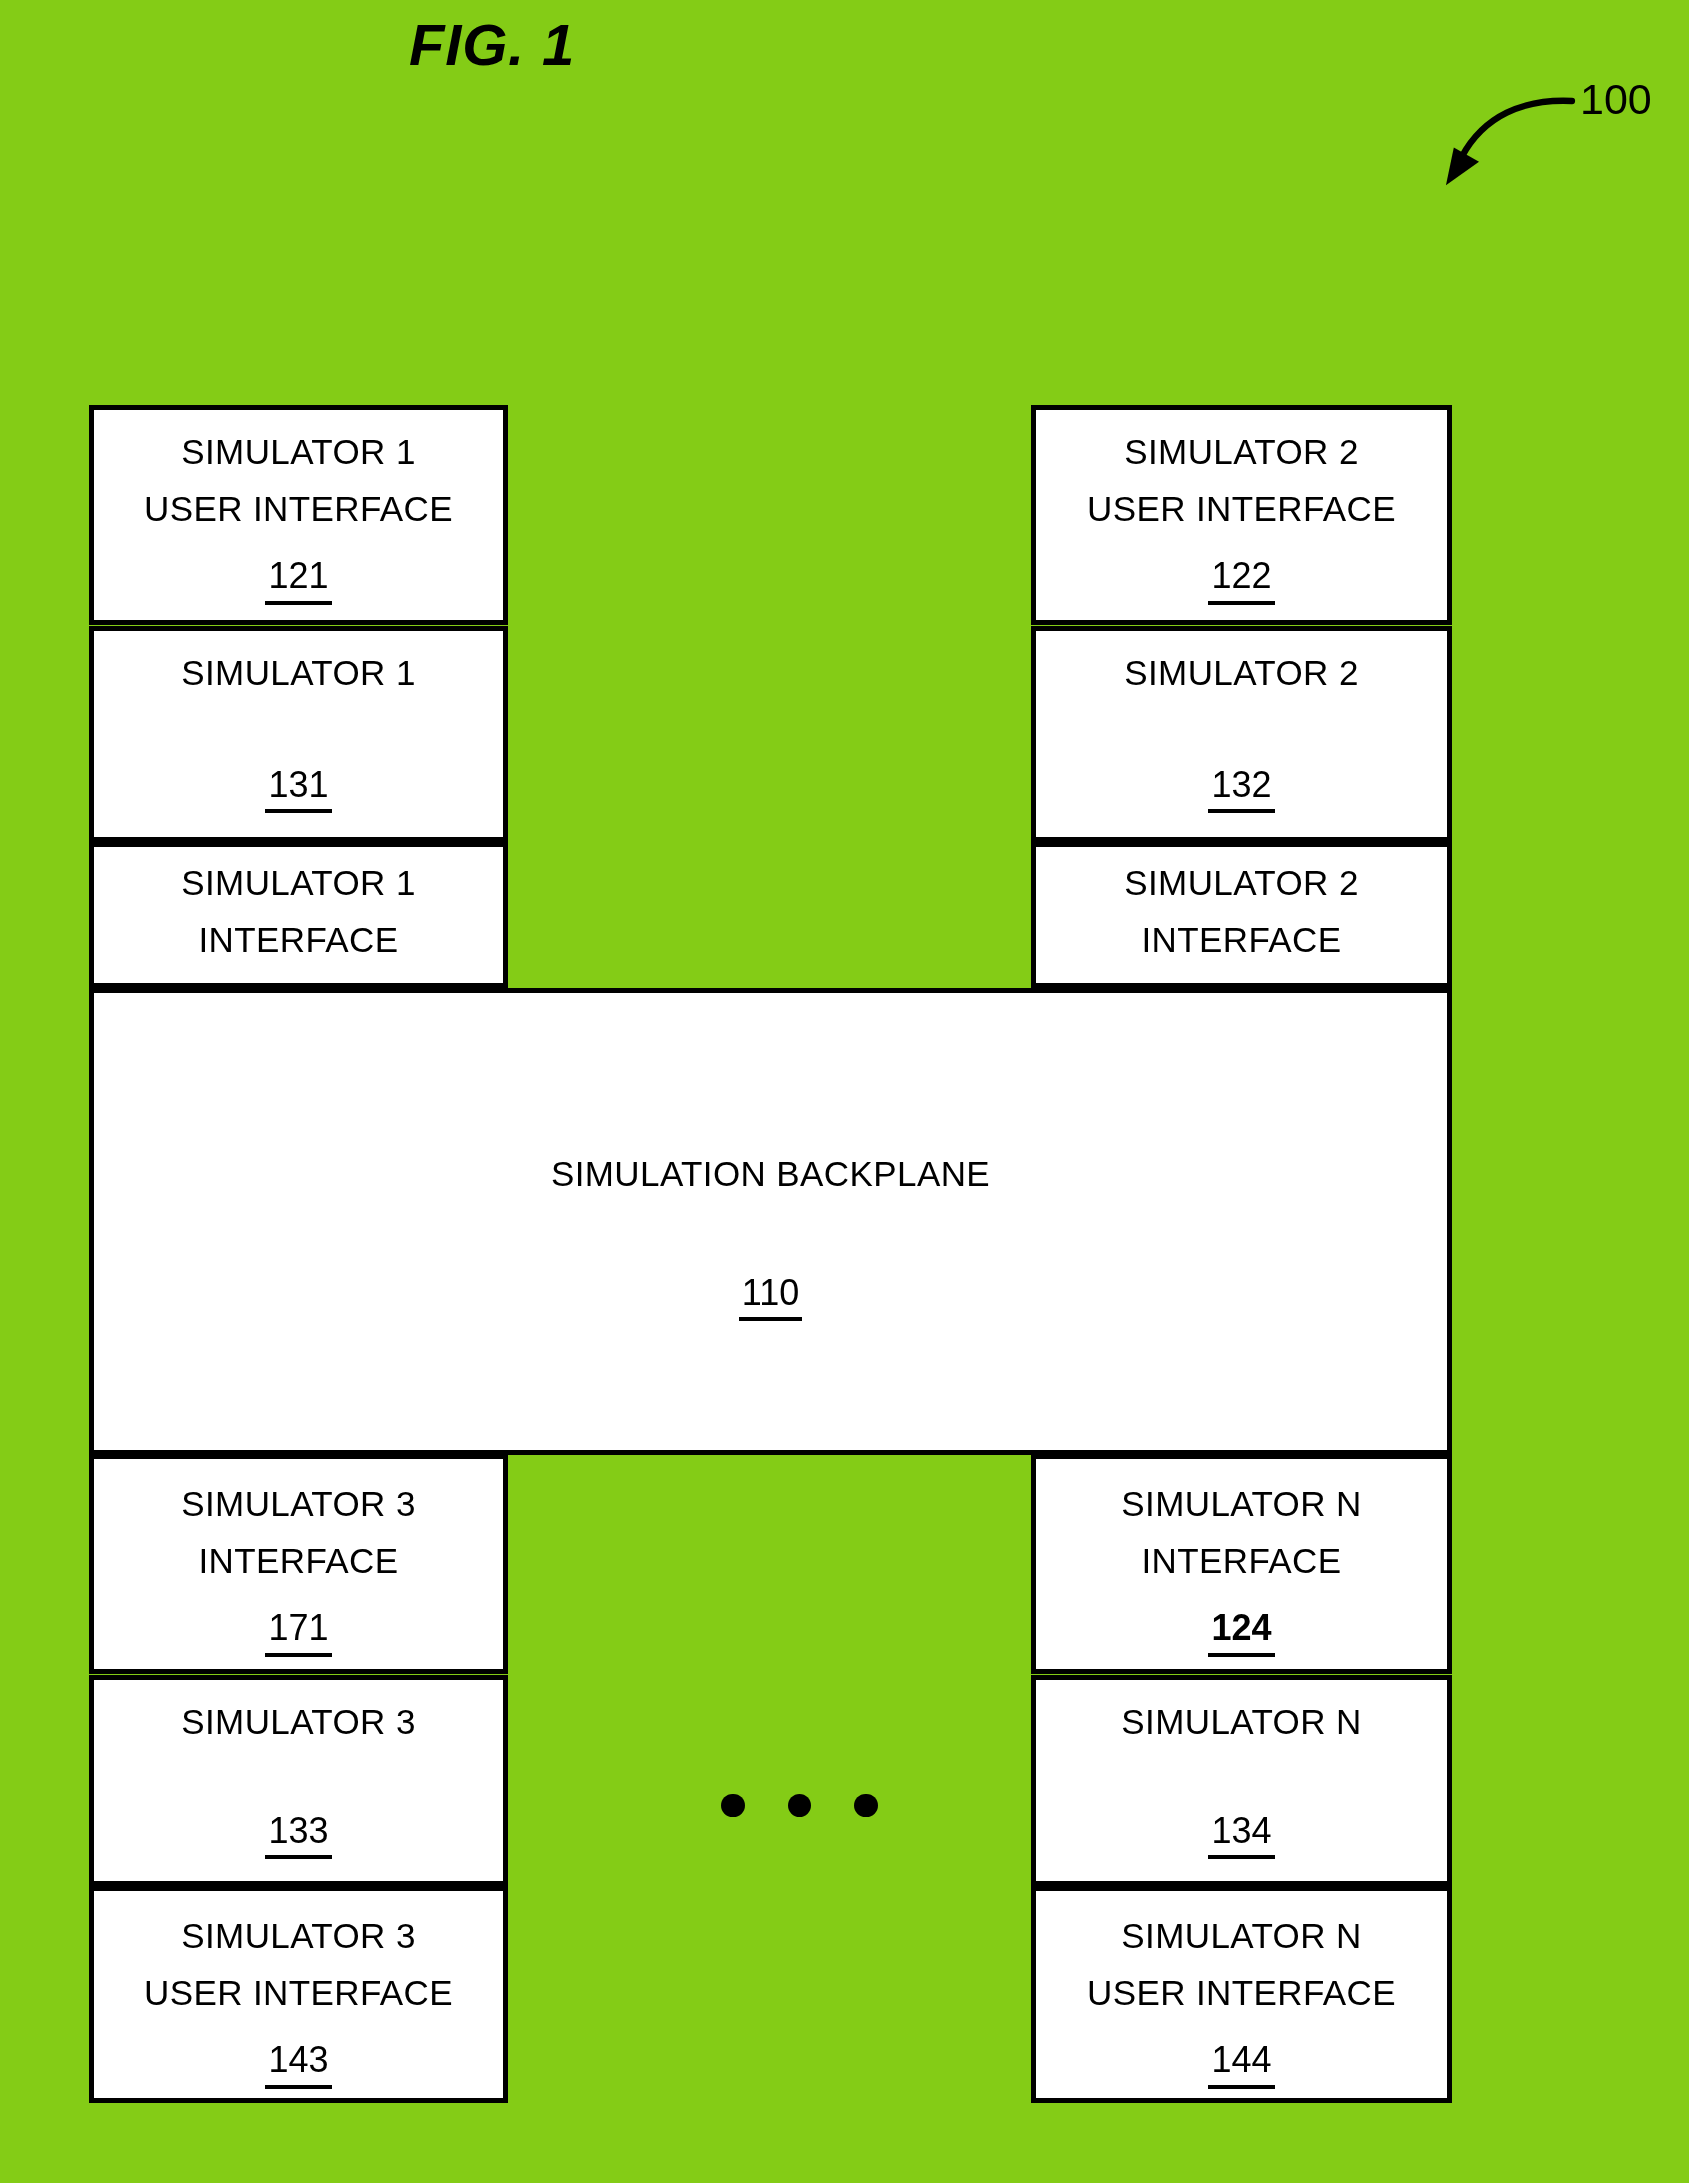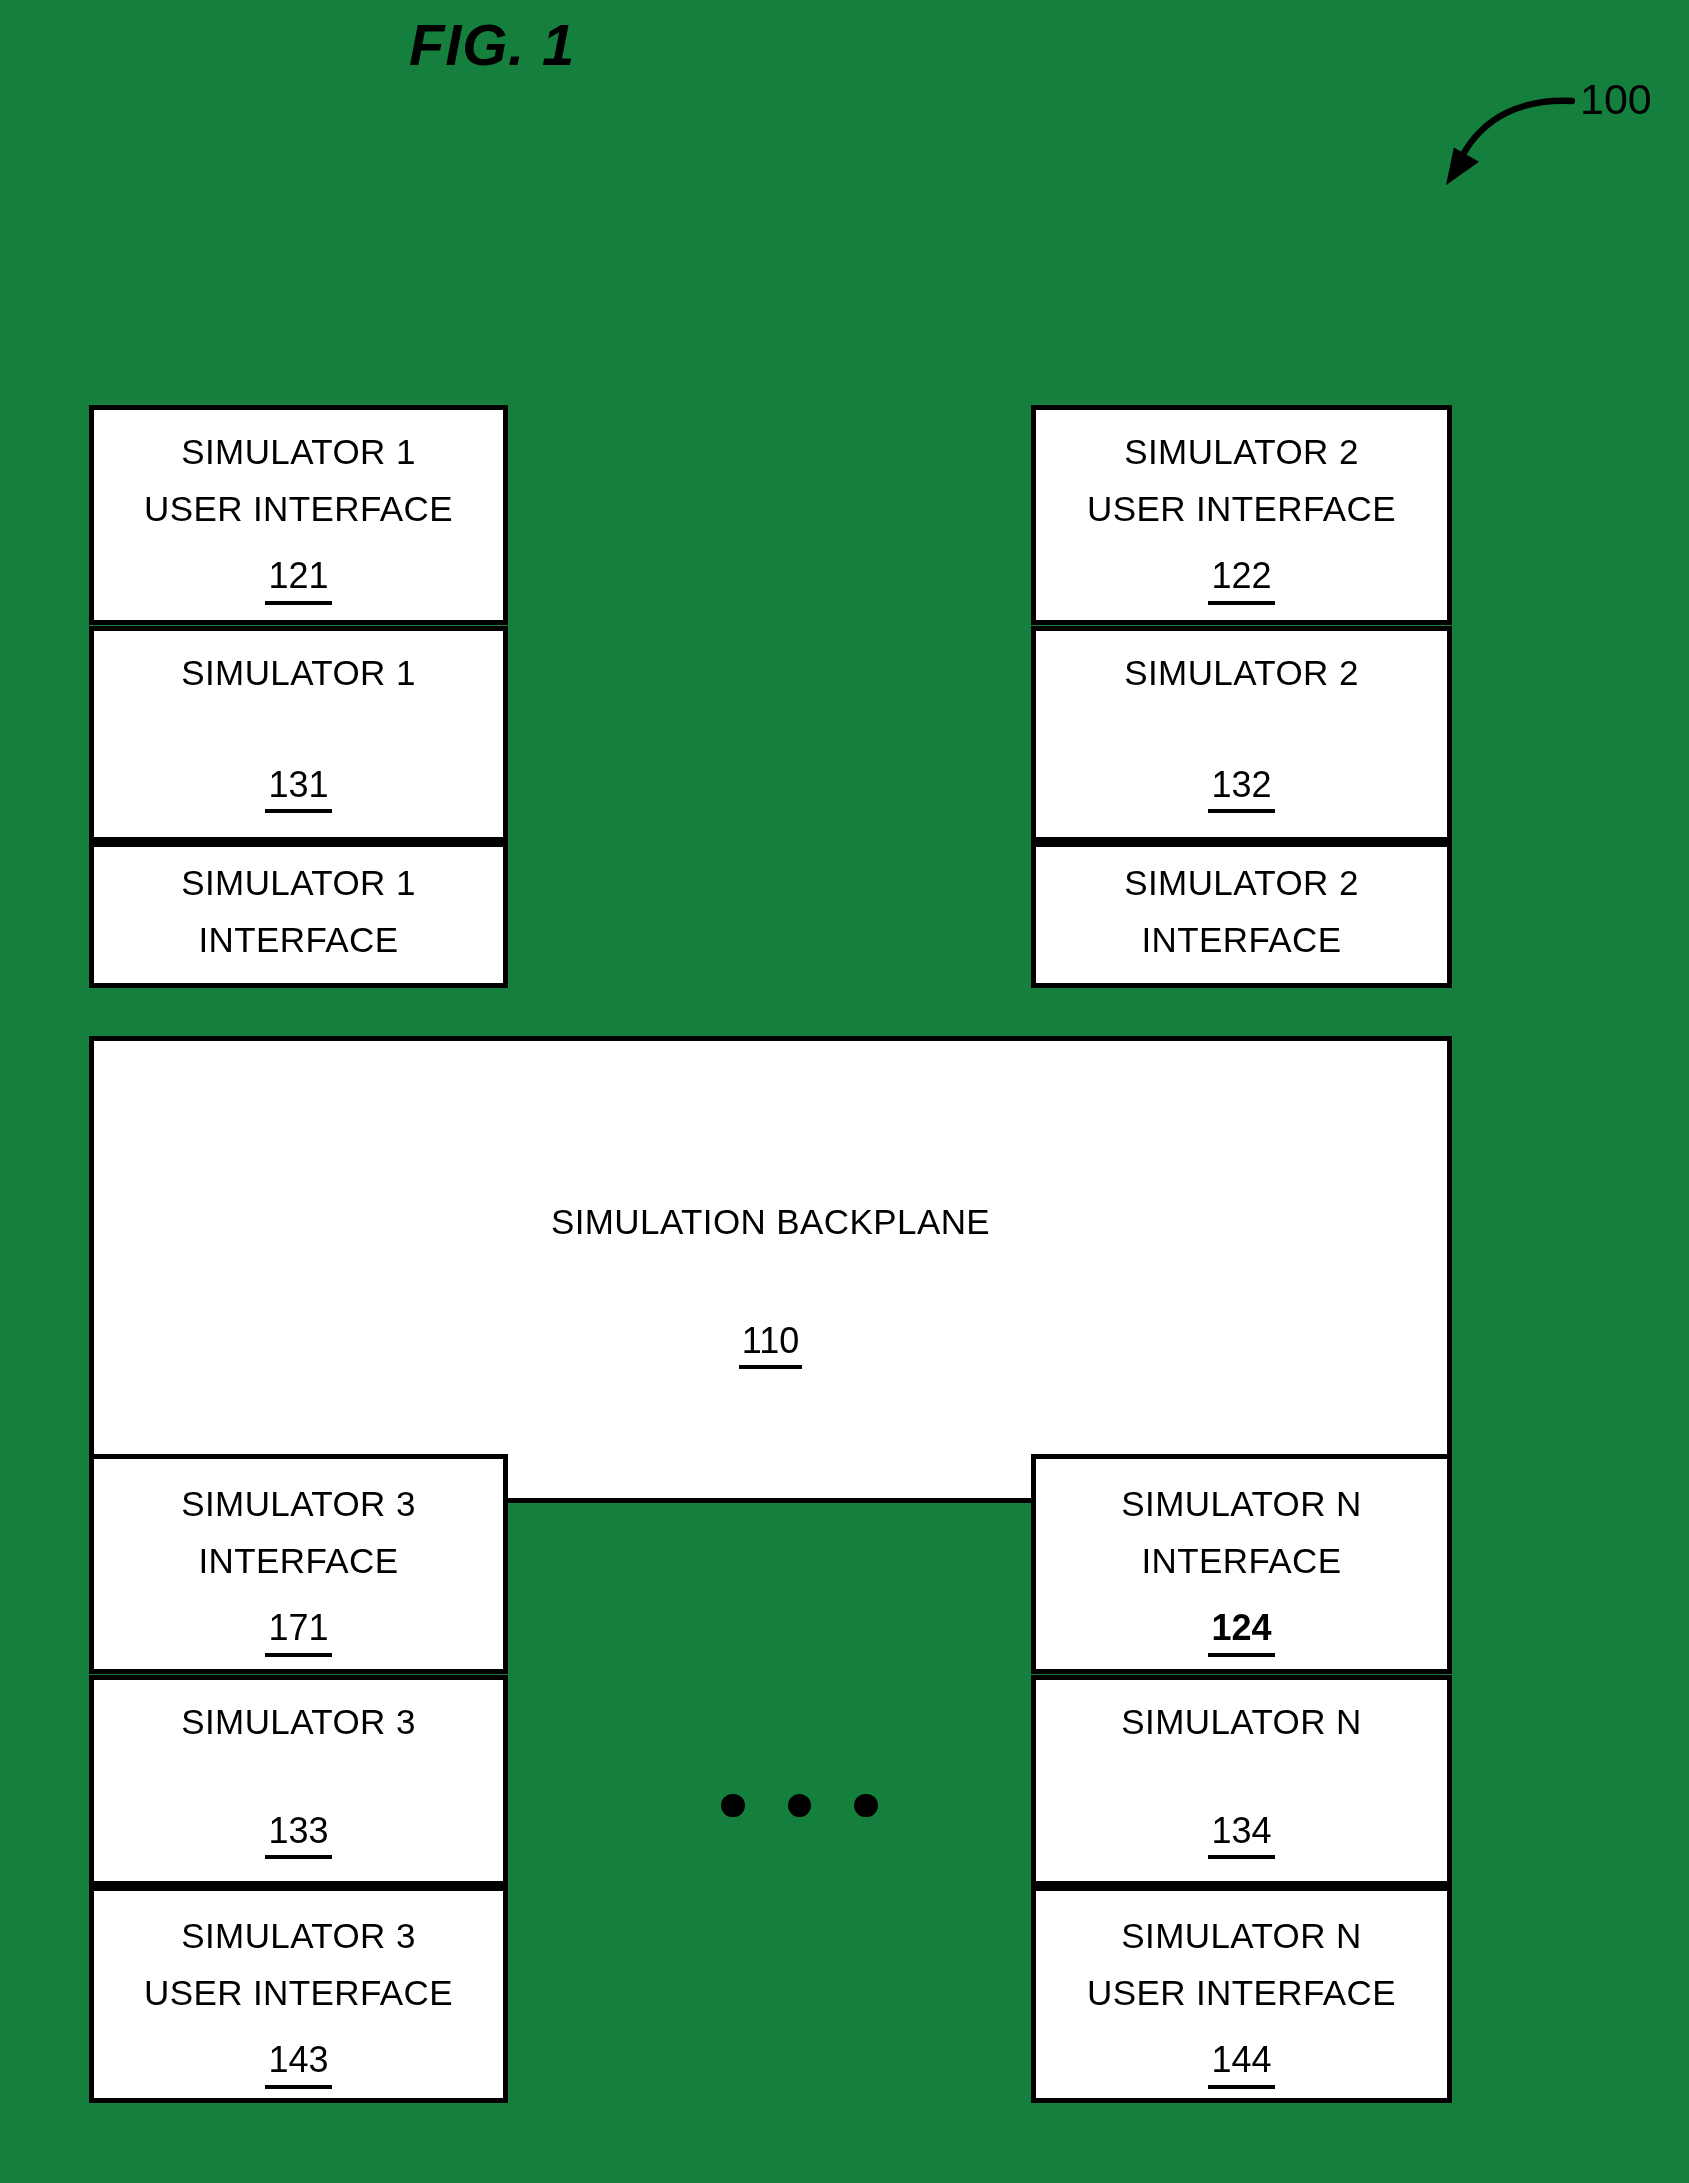--- a/index.html
+++ b/index.html
@@ -4,21 +4,21 @@
 <style>
   html, body {
     margin: 0;
     padding: 0;
     background: #ffffff;
   }
   #page {
     position: relative;
     width: 1689px;
     height: 2183px;
-    background: #15803d;
+    background: #84cc16;
     font-family: "Liberation Sans", sans-serif;
     color: #000000;
     overflow: hidden;
   }
 
   
   #fig-title {
     position: absolute;
     left: 0;
     top: 11px;
@@ -145,21 +145,21 @@
     <div class="ln">SIMULATOR 2</div>
     <div class="num">132</div>
   </div>
 
   <div class="bx pack-top" style="left:1031px; top:842px; width:421px; height:146px; padding-top:15.7px;">
     <div class="ln">SIMULATOR 2</div>
     <div class="ln">INTERFACE</div>
     <div class="num" style="margin-top:4.7px;">142</div>
   </div>
 
-  <div class="bx pack-top" style="left:89px; top:1036px; width:1363px; height:467px; padding-top:161px;">
+  <div class="bx pack-top" style="left:89px; top:988px; width:1363px; height:467px; padding-top:161px;">
     <div class="ln">SIMULATION BACKPLANE</div>
     <div class="num" style="margin-top:61px;">110</div>
   </div>
 
   <div class="bx pack-top" style="left:89px; top:1454px; width:419px; height:220px; padding-top:25px;">
     <div class="ln">SIMULATOR 3</div>
     <div class="ln">INTERFACE</div>
     <div class="num" style="margin-top:9.4px;">171</div>
   </div>
 

